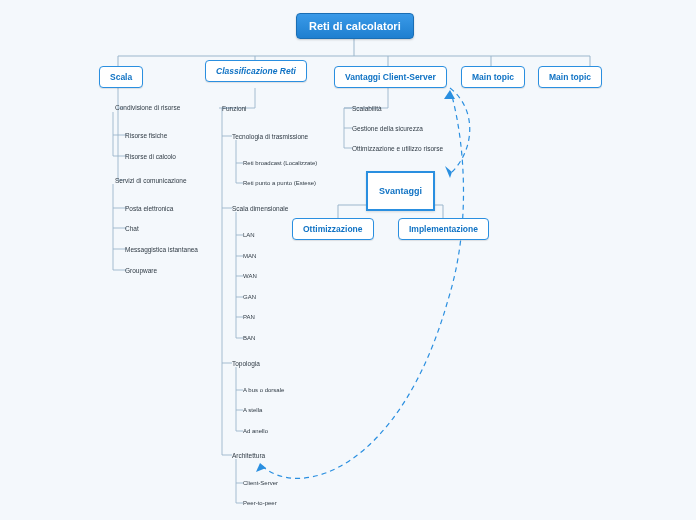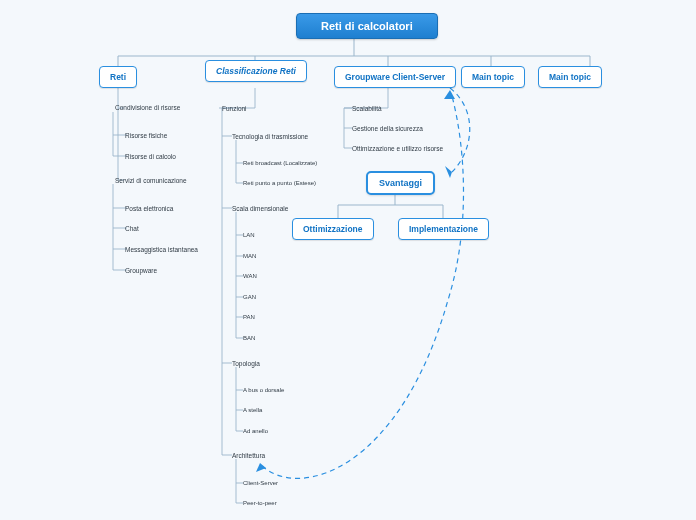--- a/index.html
+++ b/index.html
@@ -34,45 +34,45 @@
   }
   
   .n-root {
     background: #2a8fe0;
     background: linear-gradient(#3a9ae8, #1e7fd0);
     border: 1px solid #1a6eb4;
     border-radius: 4px;
     color: #ffffff;
     font-weight: bold;
     font-size: 11px;
-    padding: 6px 24px;
+    padding: 6px 12px;
     text-align: center;
     box-shadow: 0 1px 2px rgba(0,0,0,0.18);
   }
   
   .n-l1 {
     background: #ffffff;
     border: 1px solid #2a8fe0;
     border-radius: 4px;
     color: #1173c4;
     font-weight: bold;
     font-size: 8.5px;
     padding: 5px 10px;
     text-align: center;
     box-shadow: 0 1px 1px rgba(0,0,0,0.10);
   }
   
   .n-sub {
     background: #ffffff;
     border: 2px solid #2a8fe0;
-    border-radius: 5px;
+    border-radius: 0;
     color: #1173c4;
     font-weight: bold;
     font-size: 9px;
-    padding: 5px 11px;
+    padding: 13px 11px;
     text-align: center;
     box-shadow: 0 1px 2px rgba(0,0,0,0.12);
   }
   
   .n-text {
     color: #2f3a44;
     font-size: 6.5px;
     padding: 1px 2px;
     text-align: left;
   }
@@ -156,23 +156,23 @@
     </g>
     <g fill="#2a8fe0" stroke="none">
       <polygon points="452,172 445,166 450,178"></polygon>
       <polygon points="450,90 444,99 455,99"></polygon>
       <polygon points="260,463 256,472 266,468"></polygon>
     </g>
   </svg>
 
   <div class="node n-root" style="left:296px; top:13px;">Reti di calcolatori</div>
 
-  <div class="node n-l1" style="left:99px; top:66px;">Reti</div>
+  <div class="node n-l1" style="left:99px; top:66px;">Scala</div>
   <div class="node n-l1" style="left:205px; top:60px;font-style:italic;">Classificazione Reti</div>
-  <div class="node n-l1" style="left:334px; top:66px;">Groupware Client-Server</div>
+  <div class="node n-l1" style="left:334px; top:66px;">Vantaggi Client-Server</div>
   <div class="node n-l1" style="left:461px; top:66px;">Main topic</div>
   <div class="node n-l1" style="left:538px; top:66px;">Main topic</div>
 
   <div class="node n-text" style="left:113px; top:103px;">Condivisione di risorse</div>
   <div class="node n-text" style="left:123px; top:131px;">Risorse fisiche</div>
   <div class="node n-text" style="left:123px; top:152px;">Risorse di calcolo</div>
   <div class="node n-text" style="left:113px; top:176px;">Servizi di comunicazione</div>
   <div class="node n-text" style="left:123px; top:204px;">Posta elettronica</div>
   <div class="node n-text" style="left:123px; top:224px;">Chat</div>
   <div class="node n-text" style="left:123px; top:245px;">Messaggistica istantanea</div>

